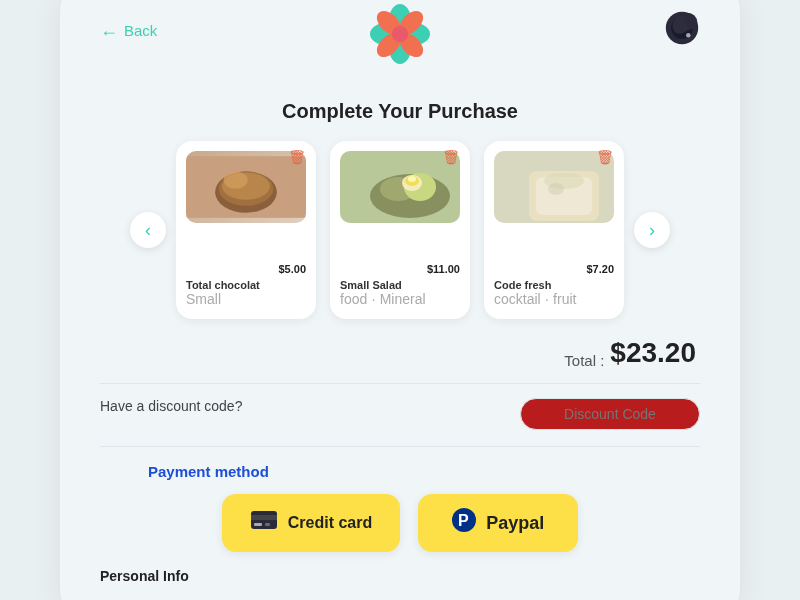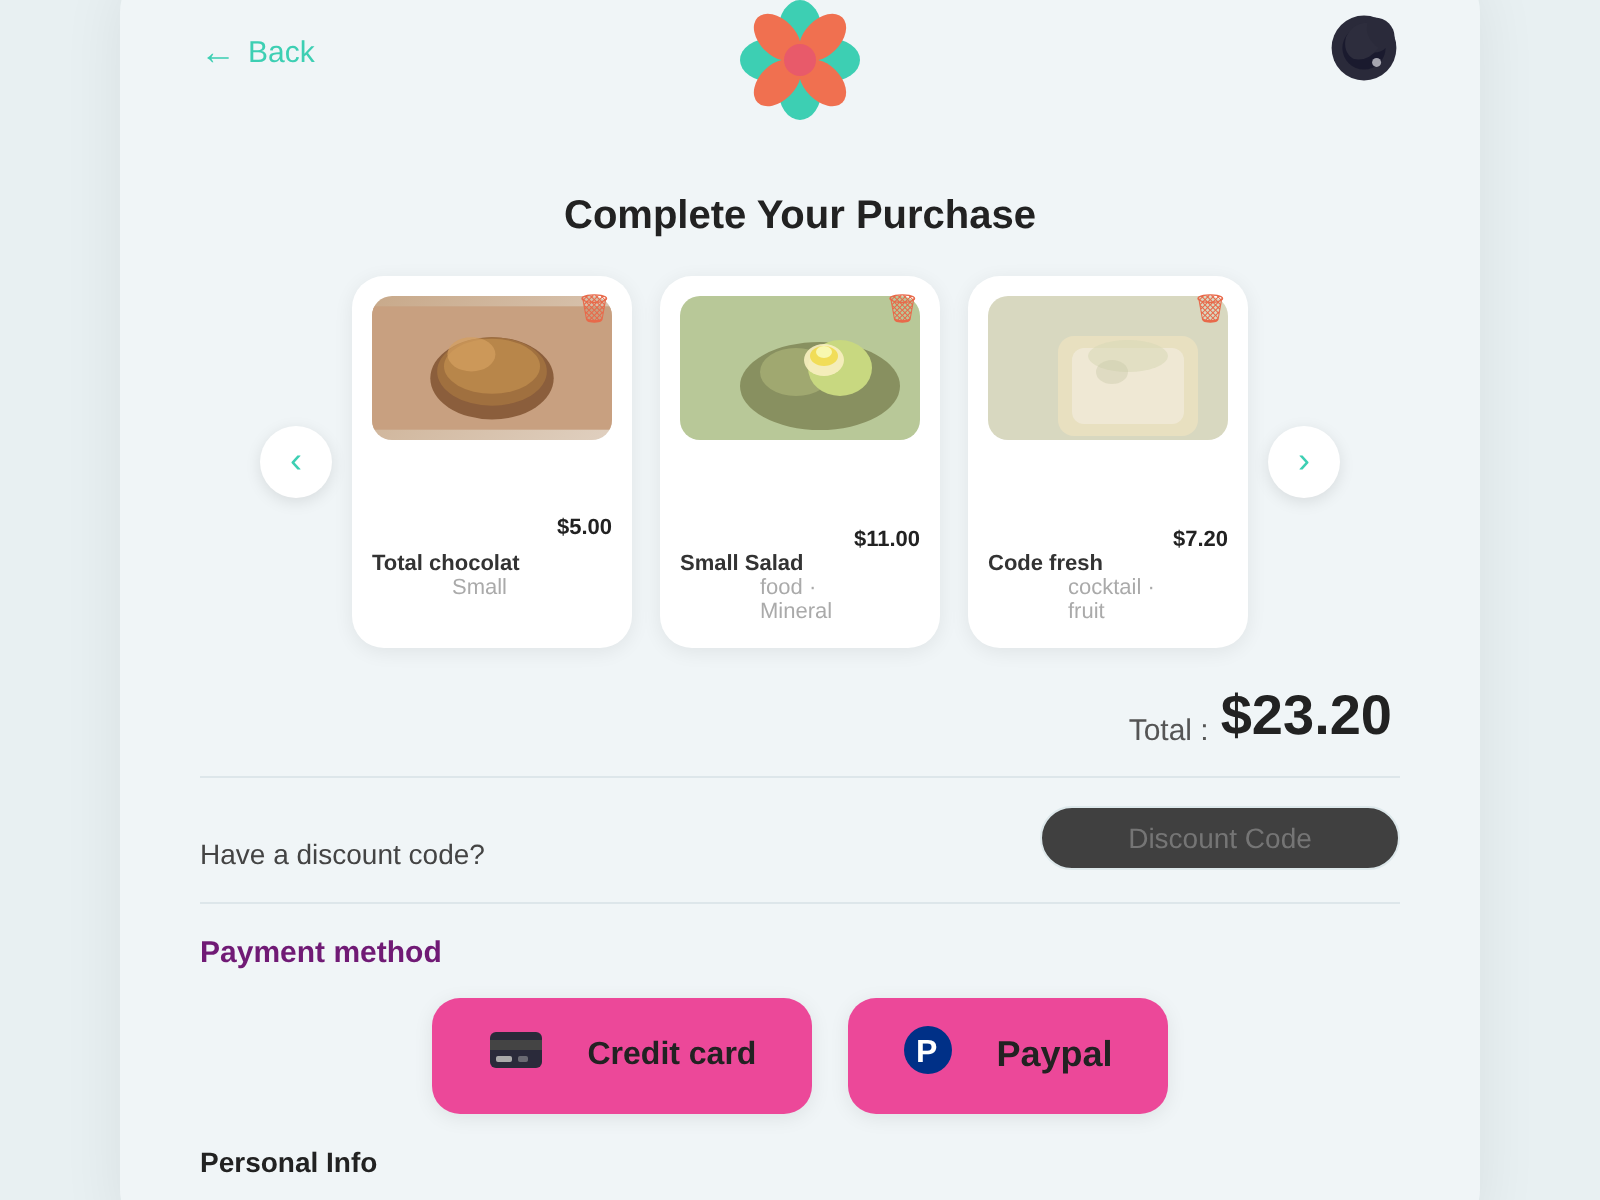--- a/index.html
+++ b/index.html
@@ -118,23 +118,22 @@
       align-items: center;
       justify-content: space-between;
     }
     .item-name {
       font-size: 11px;
       font-weight: 600;
       color: #333;
       margin-top: 48px;
     }
     .item-sub {
-      font-size: 11px;
+      font-size: 14px;
       color: #aaa;
-      margin-left: 40px;
     }
     .item-price {
       font-size: 11px;
       font-weight: 700;
       color: #222;
     }
     .total-row {
       display: flex;
       justify-content: flex-end;
       align-items: flex-end;
@@ -152,61 +151,62 @@
       font-weight: 800;
       color: #222;
     }
     .divider {
       height: 1px;
       background: #dde6ea;
       margin-bottom: 14px;
     }
     .discount-row {
       display: flex;
-      align-items: flex-end;
+      align-items: flex-start;
       justify-content: space-between;
       margin-bottom: 16px;
     }
     .discount-question {
       font-size: 14px;
       color: #444;
     }
     .discount-input {
-      background: #404040;
+      background: #b91c1c;
       border: 1.5px solid #dde8eb;
       border-radius: 20px;
       padding: 7px 22px;
       font-size: 14px;
       color: #3dcfb3;
       outline: none;
       width: 180px;
       text-align: center;
     }
     .divider2 {
       height: 1px;
       background: #dde6ea;
       margin-bottom: 16px;
     }
     .payment-title {
       font-size: 15px;
       font-weight: 700;
-      color: #701a75;
+      color: #1d4ed8;
       margin-bottom: 14px;
+      margin-left: 48px;
     }
     .payment-row {
       display: flex;
       gap: 18px;
       justify-content: center;
       margin-bottom: 16px;
     }
     .payment-btn {
       display: flex;
       align-items: center;
-      gap: 22px;
-      background: #ec4899;
+      gap: 10px;
+      background: #fde047;
       border: none;
       border-radius: 14px;
       padding: 12px 28px;
       font-size: 16px;
       font-weight: 700;
       color: #222;
       cursor: pointer;
       box-shadow: 0 2px 10px rgba(0,0,0,0.08);
       min-width: 160px;
       justify-content: center;

